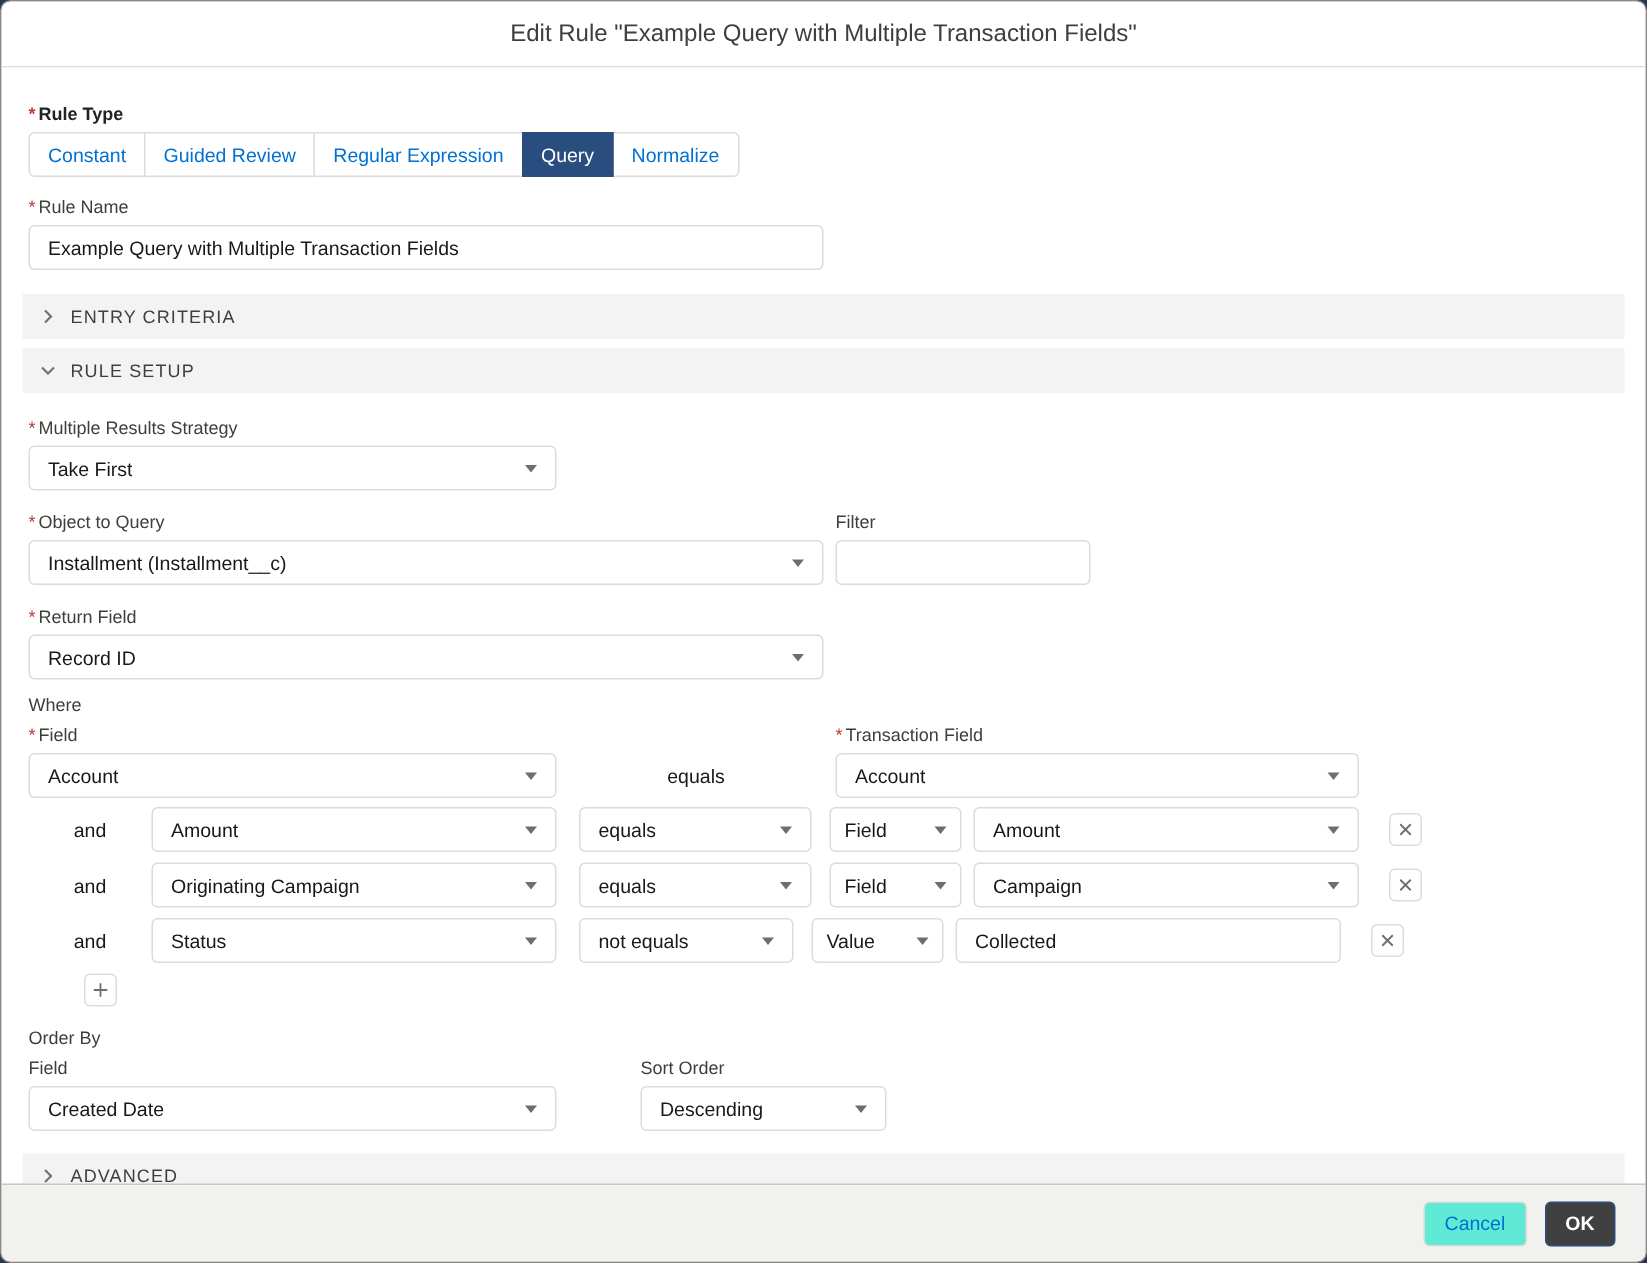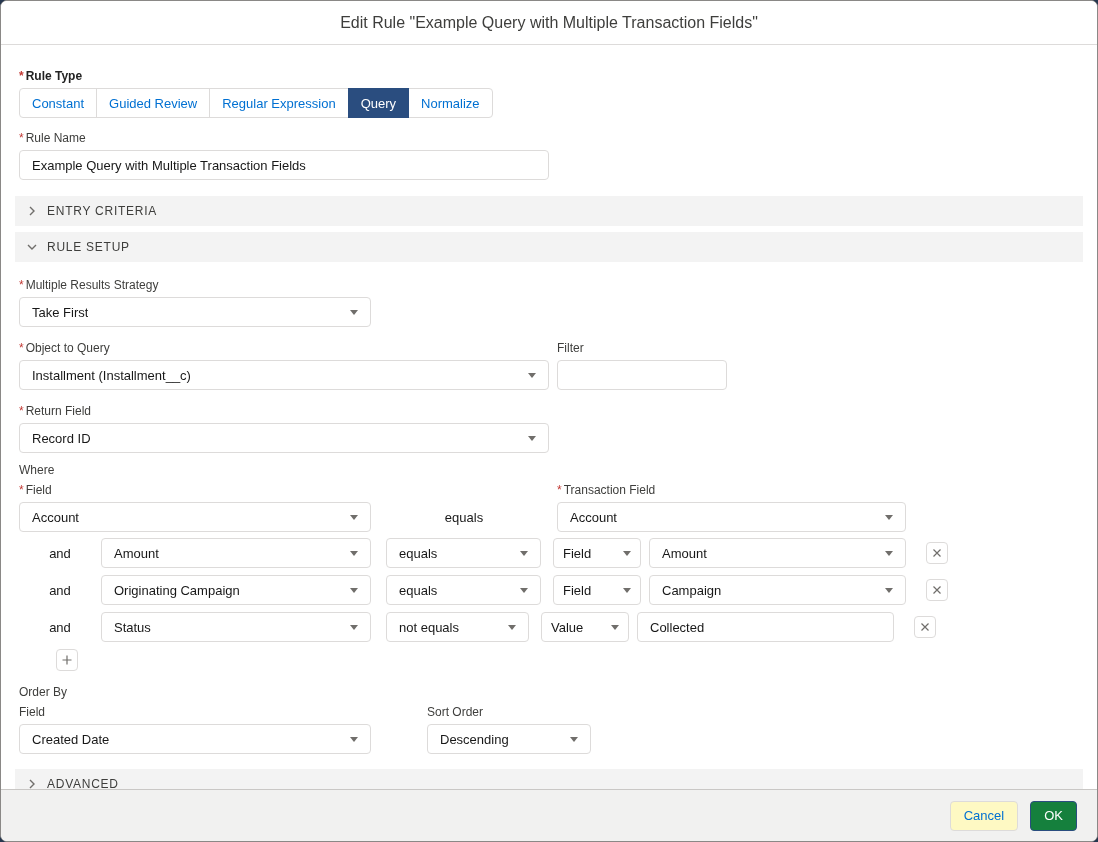--- a/index.html
+++ b/index.html
@@ -114,22 +114,22 @@
     flex:0 0 52px; height:52px;
     background:#f1f1f0;
     border-top:1px solid #c9c7c5;
     display:flex; align-items:center; justify-content:flex-end;
     gap:12px; padding:0 20px;
   }
   .btn {
     height:30px; border-radius:4px; font-size:13px; font-family:inherit;
     padding:0 13px; cursor:pointer;
   }
-  .btn.neutral { background:#fef9c3; border:1px solid #dddbda; color:#0070d2;text-align:center; }
-  .btn.brand { background:#15803d; border:1px solid #2a4d7f; color:#fff; }
+  .btn.neutral { background:#5eead4; border:1px solid #dddbda; color:#0070d2;text-align:center; }
+  .btn.brand { background:#404040; border:1px solid #2a4d7f; color:#fff;font-weight:bold; }
 </style>
 </head>
 <body>
 
 <div class="modal">
 
   <div class="modal-header">
     <div class="modal-title">Edit Rule "Example Query with Multiple Transaction Fields"</div>
   </div>
 

